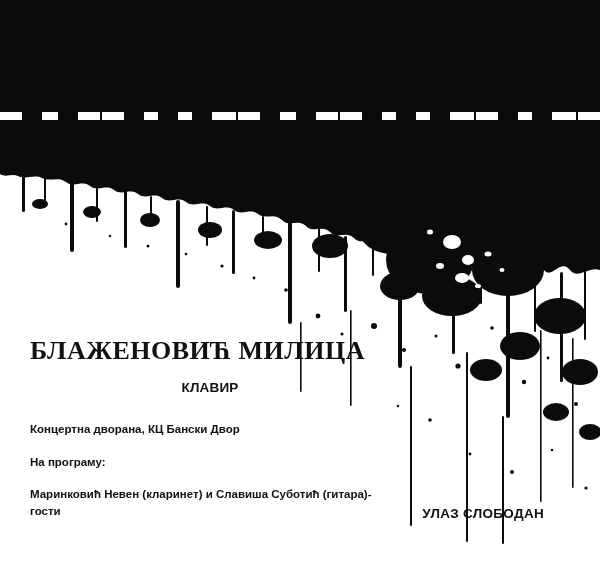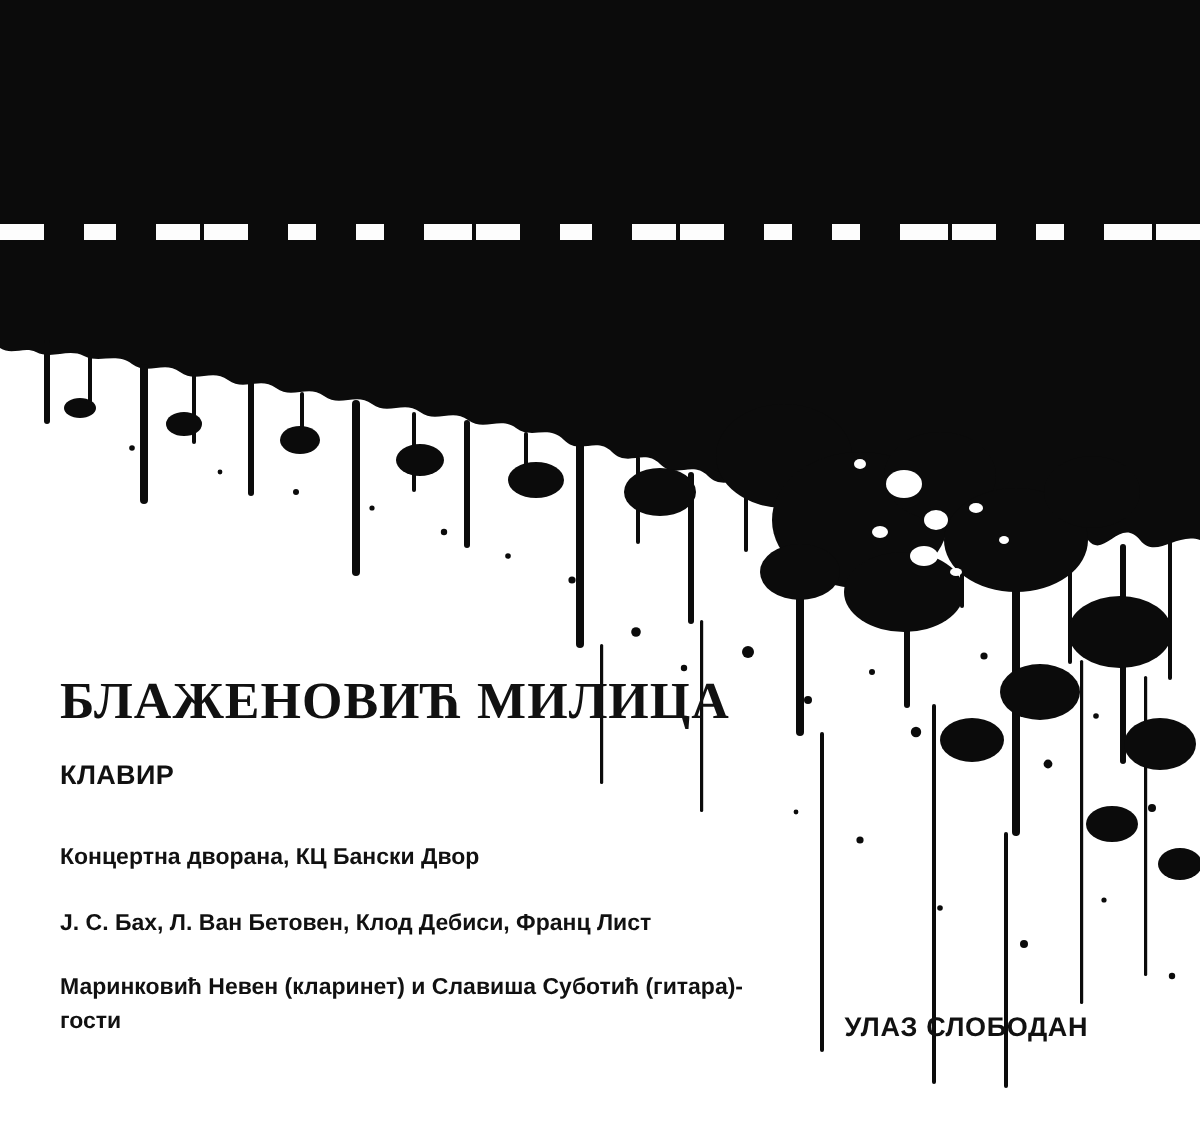--- a/index.html
+++ b/index.html
@@ -69,20 +69,21 @@
     color: #111111;
     margin: 0 0 14px 0;
     white-space: nowrap;
   }
   .instrument {
     font-size: 13.5px;
     font-weight: bold;
     color: #111111;
     margin: 0 0 26px 0;
     letter-spacing: .2px;
+    text-align: center;
   }
   .line {
     font-size: 11.5px;
     font-weight: bold;
     color: #111111;
     margin: 0 0 16px 0;
     line-height: 1.45;
   }
   .line.last {
     margin-bottom: 0;
@@ -292,20 +293,20 @@
         <circle cx="586" cy="368" r="1.6"></circle>
         <circle cx="398" cy="286" r="1.2"></circle>
       </g>
     </svg>
   </div>
 
   <div class="text-block">
     <h1 class="artist-name">БЛАЖЕНОВИЋ МИЛИЦА</h1>
     <div class="instrument">КЛАВИР</div>
     <div class="line">Концертна дворана, КЦ Бански Двор</div>
-    <div class="line">Ј. С. Бах, Л. Ван Бетовен, Клод Дебиси, Франц Лист</div>
+    <div class="line">На програму:</div>
     <div class="line last">Маринковић Невен (кларинет) и Славиша Суботић (гитара)- гости</div>
   </div>
 
   <div class="free-entry">УЛАЗ СЛОБОДАН</div>
 
 
 </div>
 
 </body></html>

